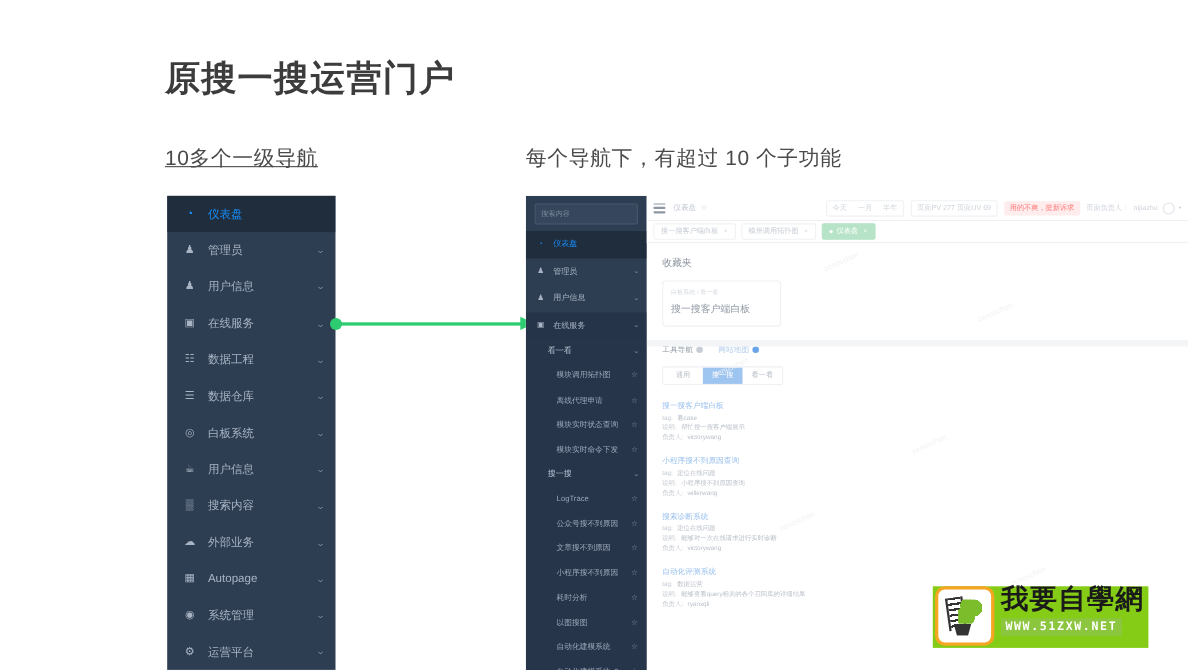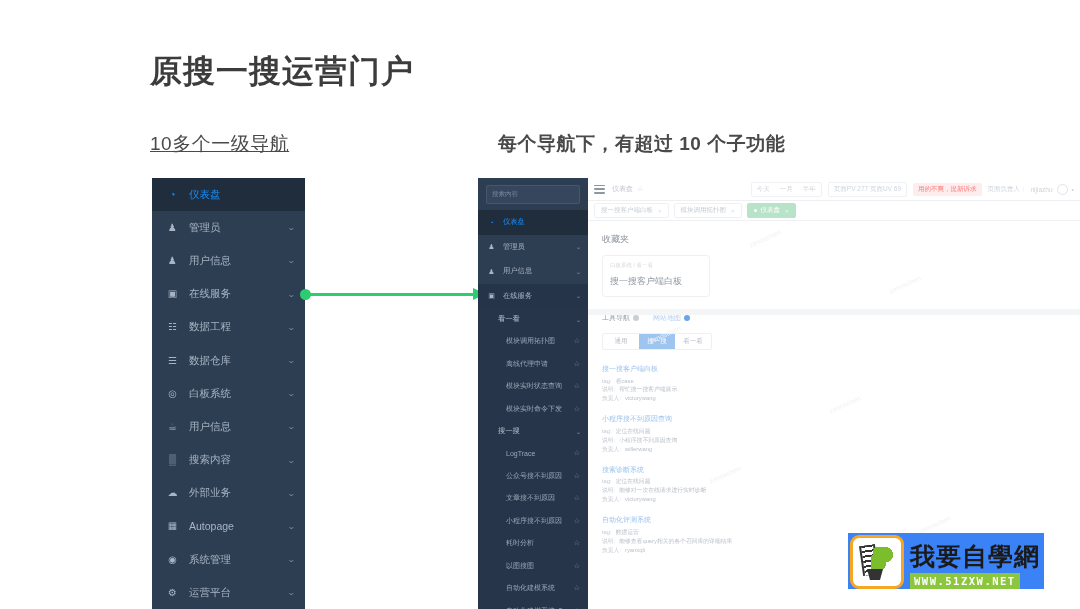--- a/index.html
+++ b/index.html
@@ -12,21 +12,21 @@
   
   .slide-title{
     position:absolute;left:150px;top:50px;
     font-size:32px;font-weight:bold;color:#3c3c3c;letter-spacing:1px;
   }
   .caption{
     position:absolute;top:131px;
     font-size:19px;color:#4a4a4a;letter-spacing:.5px;
   }
   .caption.left{left:150px;text-decoration:underline;}
-  .caption.right{left:498px;font-weight:bold;}
+  .caption.right{left:478px;}
 
   
   .panel-left{
     position:absolute;left:152px;top:178px;width:153px;height:431px;
     background:#2e3e52;overflow:hidden;
   }
   .nav-item{
     position:relative;height:33.2px;display:flex;align-items:center;
     padding:0 10px 0 14px;color:#a8b4c4;font-size:10.5px;white-space:nowrap;
   }
@@ -139,21 +139,21 @@
   .entry .er b{font-weight:normal;color:#c5cad2;margin-right:4px;}
 
   .divider{position:absolute;left:0;right:0;height:6px;background:#f4f5f7;}
 
   
   .wm{position:absolute;font-size:7px;color:#f0f1f3;transform:rotate(-24deg);pointer-events:none;white-space:nowrap;}
 
   
   .logo{
     position:absolute;left:848px;top:533px;width:196px;height:56px;
-    background:#3b82f6;display:flex;align-items:flex-end;
+    background:#84cc16;display:flex;align-items:flex-start;
   }
   .logo .mark{
     width:48px;height:48px;border-radius:9px;border:3px solid #f5a623;background:#fff;
     margin:0 6px 0 2px;position:relative;overflow:hidden;flex:0 0 48px;
   }
   .logo .mark .ladder{position:absolute;left:8px;top:7px;width:12px;height:30px;
     background:repeating-linear-gradient(to bottom,#333 0 2px,transparent 2px 5px);
     border-left:2px solid #333;border-right:2px solid #333;transform:rotate(-8deg);}
   .logo .mark .pot{position:absolute;left:12px;bottom:6px;width:20px;height:11px;background:#333;
     clip-path:polygon(10% 0,90% 0,75% 100%,25% 100%);}

